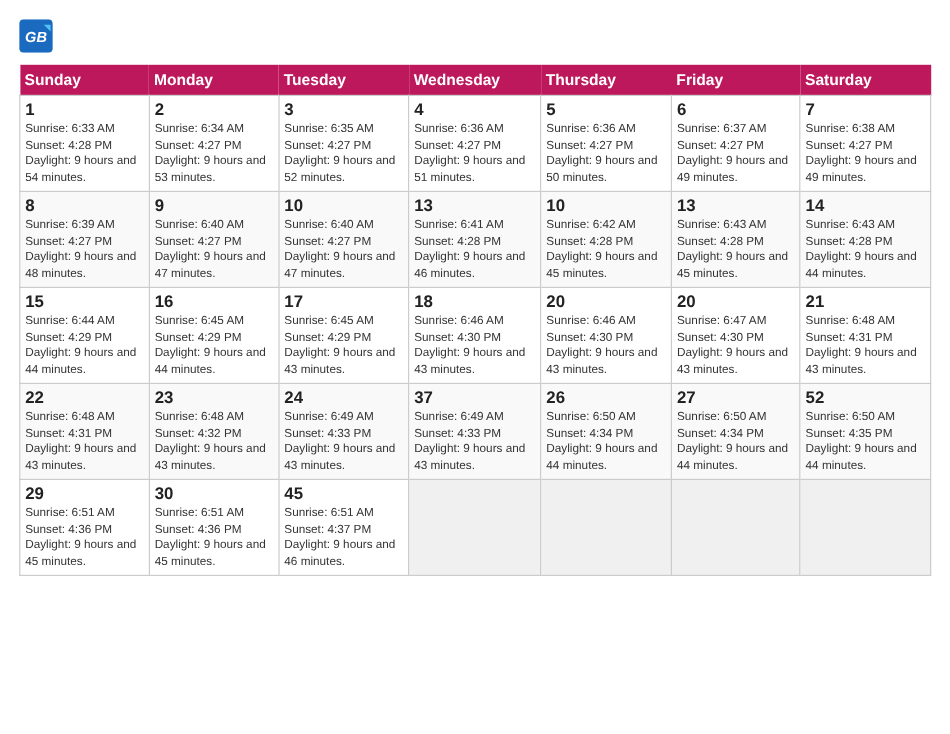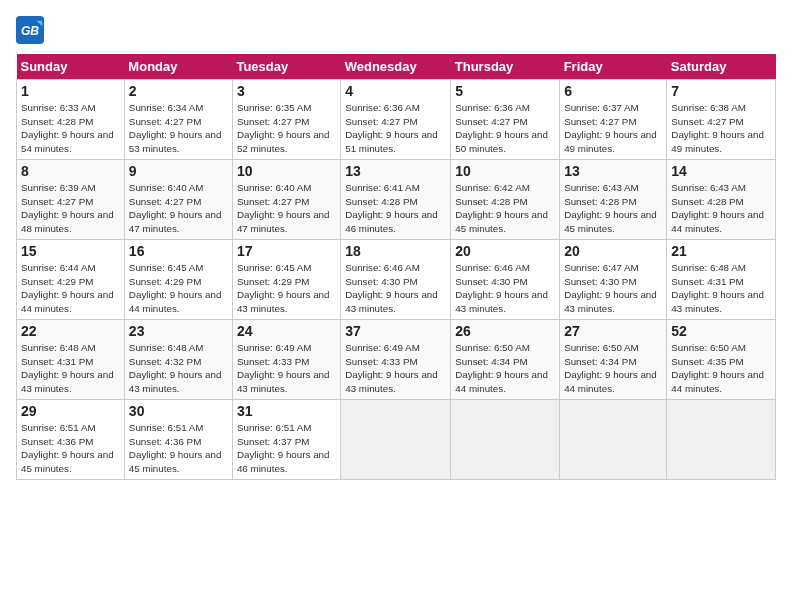--- a/index.html
+++ b/index.html
@@ -311,21 +311,21 @@
             Sunrise: 6:51 AM<br>Sunset: 4:36 PM<br>Daylight: 9 hours and 45 minutes.
           </div>
           </td>
           <td>
             <span class="day-num">30</span>
           <div class="day-info">
             Sunrise: 6:51 AM<br>Sunset: 4:36 PM<br>Daylight: 9 hours and 45 minutes.
           </div>
           </td>
           <td>
-            <span class="day-num">31</span>
+            <span class="day-num">45</span>
           <div class="day-info">
             Sunrise: 6:51 AM<br>Sunset: 4:37 PM<br>Daylight: 9 hours and 46 minutes.
           </div>
           </td>
           <td class="empty"></td>
           <td class="empty"></td>
           <td class="empty"></td>
           <td class="empty"></td>
         </tr>
       </tbody>

